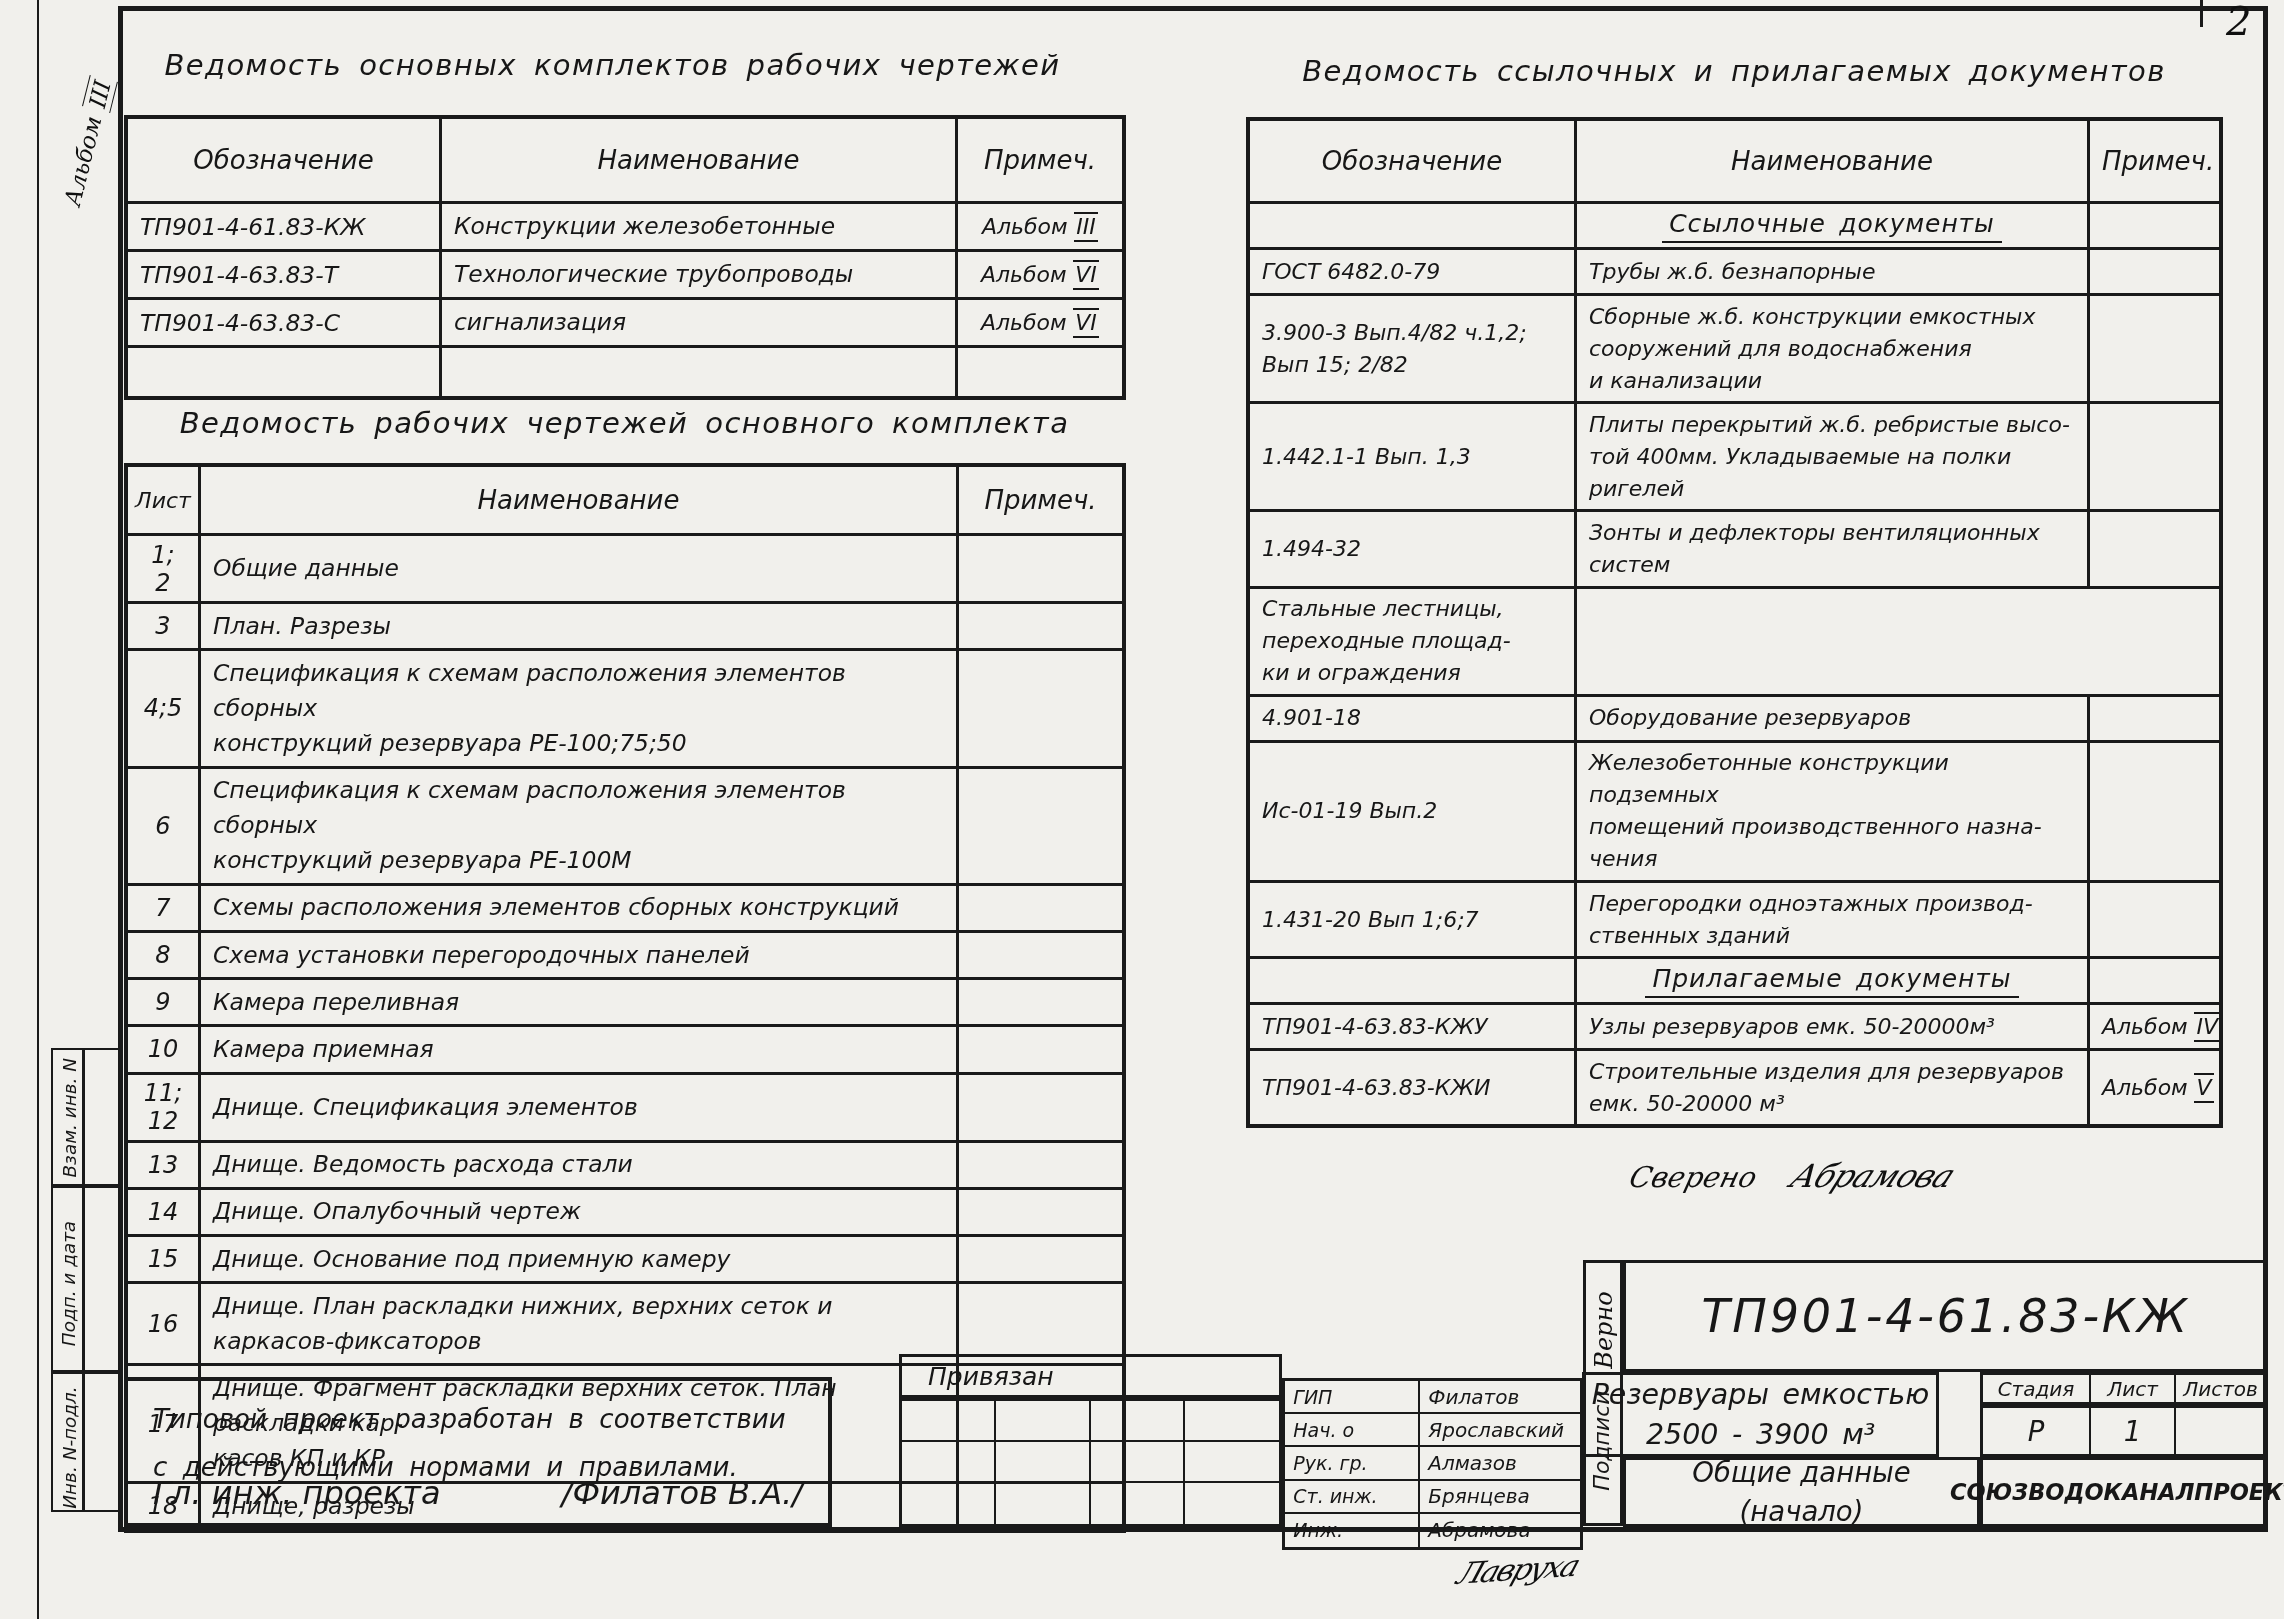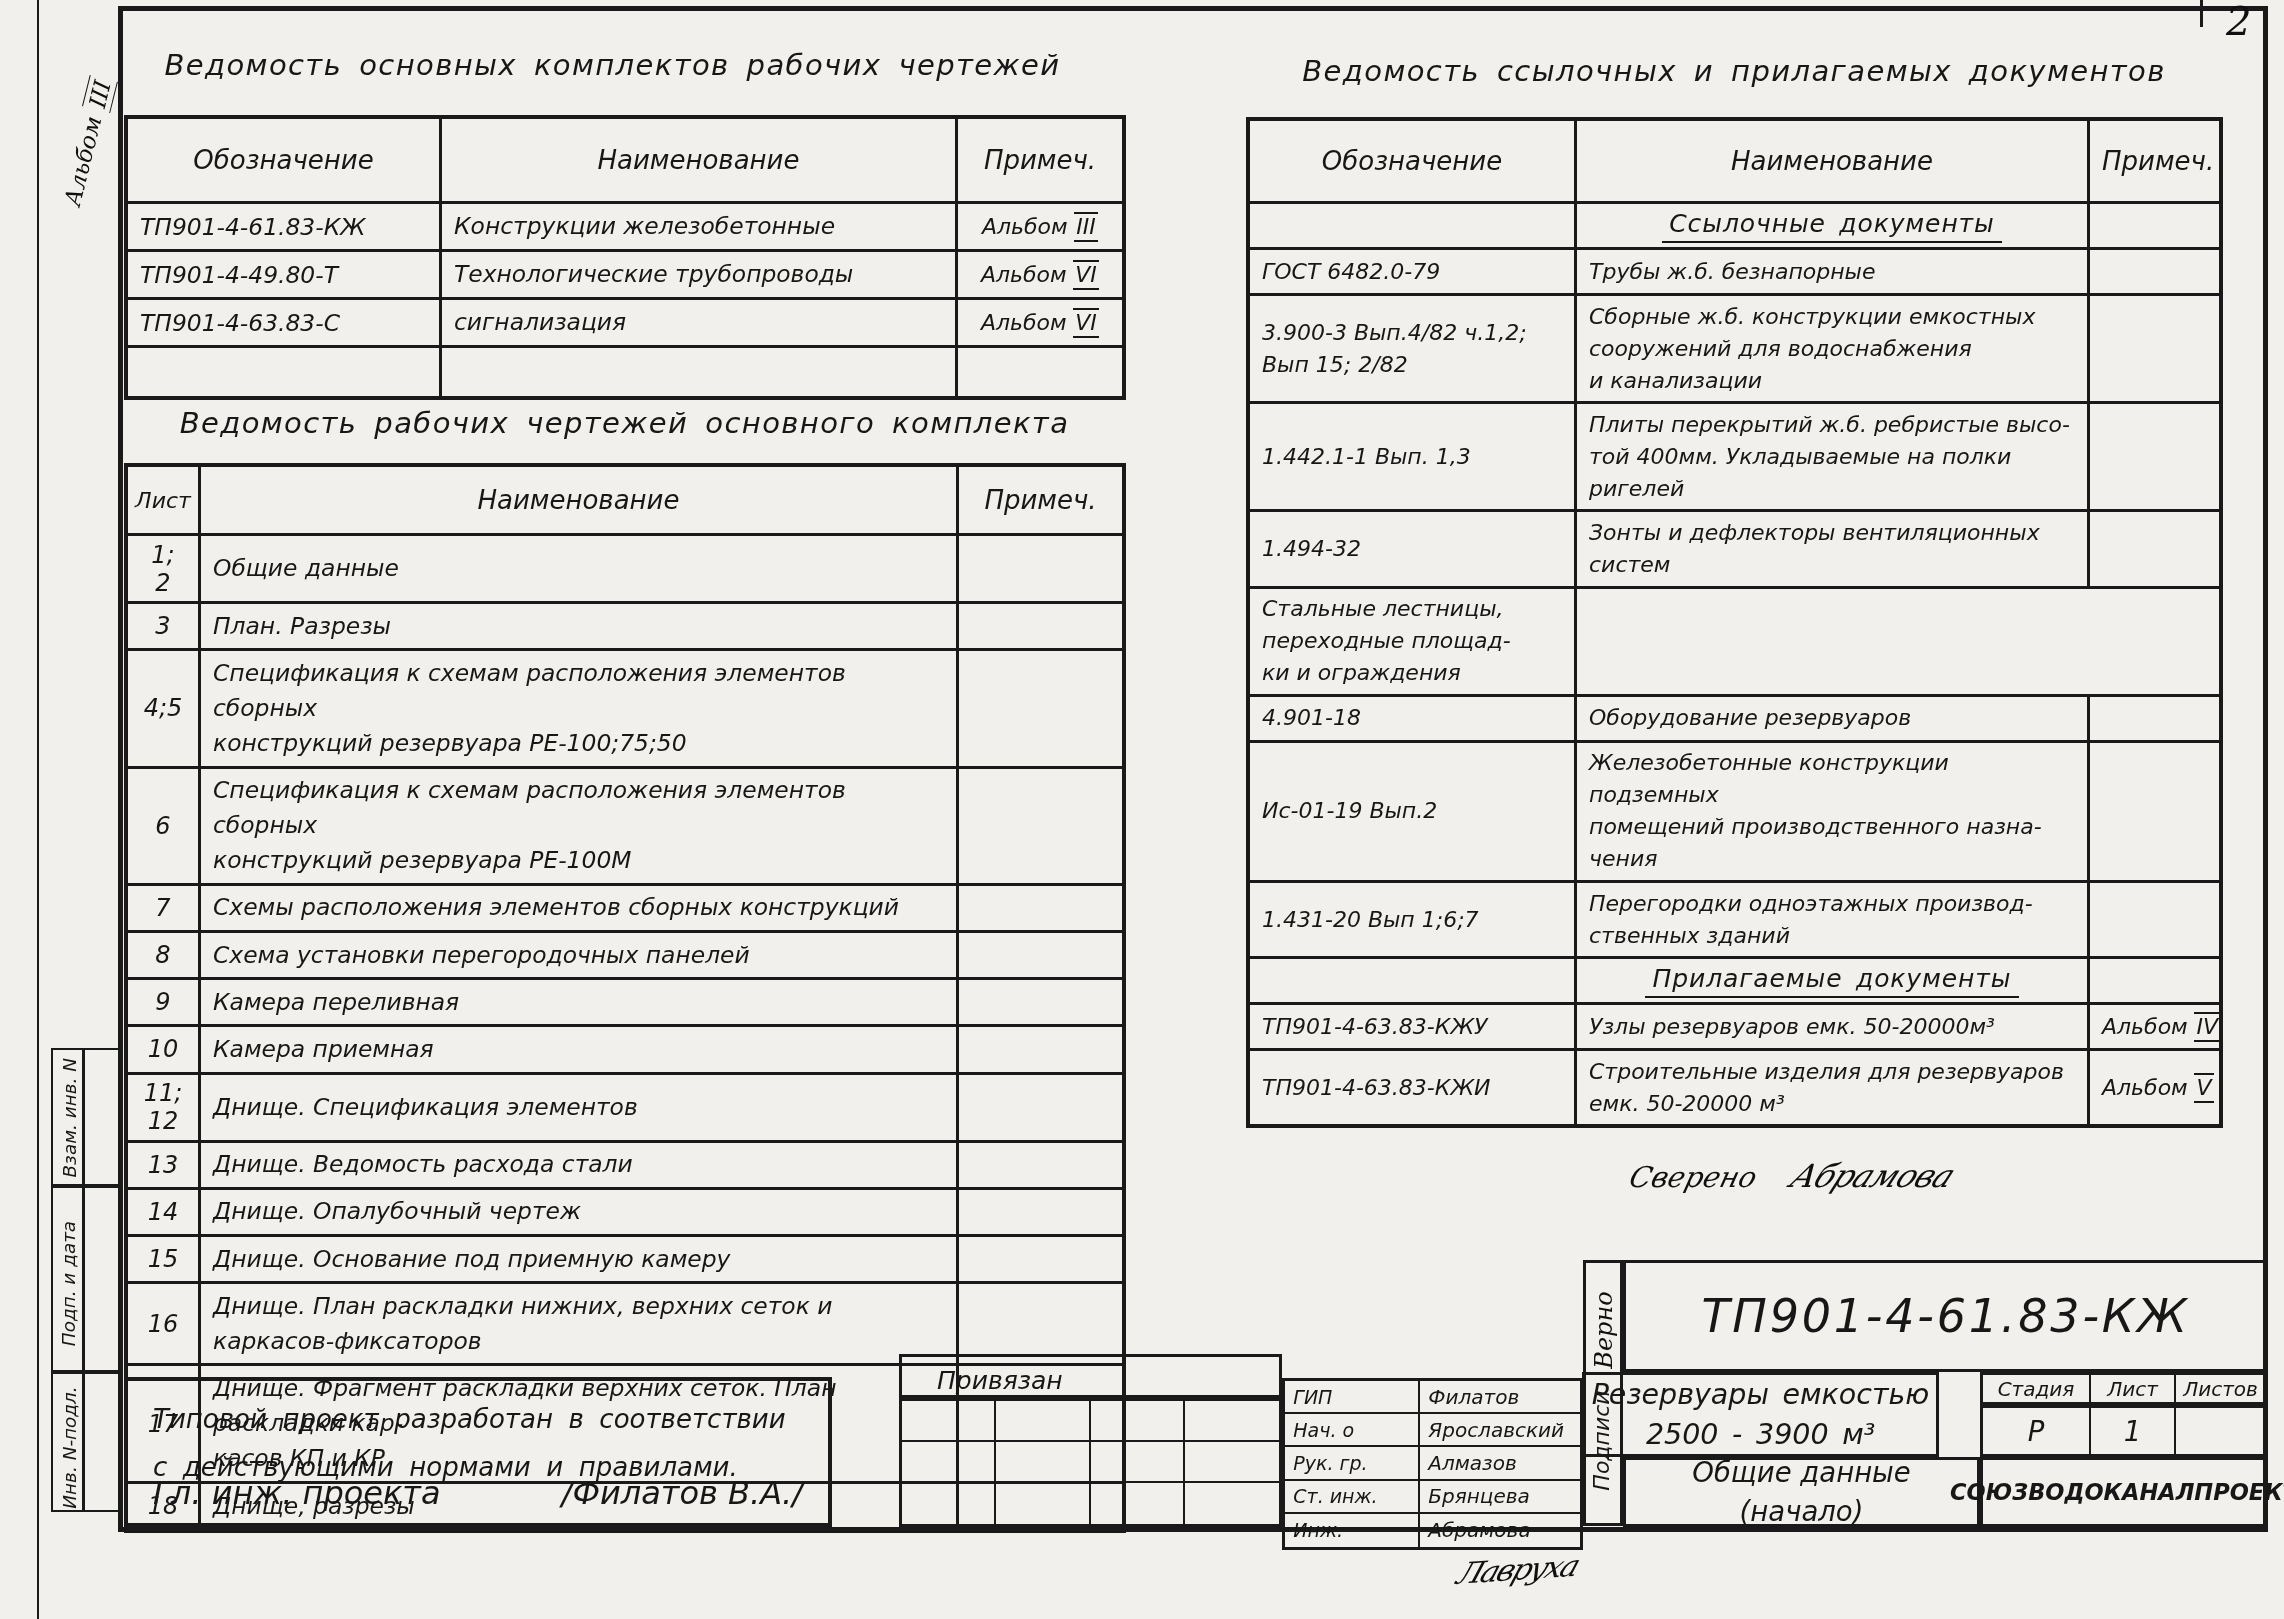--- a/index.html
+++ b/index.html
@@ -135,21 +135,21 @@
       <div>Наименование</div>
       <div>Примеч.</div>
     </div>
     <div id="t1-body">
         <div class="trow">
           <div class="code-cell">ТП901-4-61.83-КЖ</div>
           <div class="name-cell">Конструкции железобетонные</div>
           <div class="note-cell"><span>Альбом</span><span class="numeral">III</span></div>
         </div>
         <div class="trow">
-          <div class="code-cell">ТП901-4-49.80-Т</div>
+          <div class="code-cell">ТП901-4-63.83-Т</div>
           <div class="name-cell">Технологические трубопроводы</div>
           <div class="note-cell"><span>Альбом</span><span class="numeral">VI</span></div>
         </div>
         <div class="trow">
           <div class="code-cell">ТП901-4-63.83-С</div>
           <div class="name-cell">сигнализация</div>
           <div class="note-cell"><span>Альбом</span><span class="numeral">VI</span></div>
         </div>
         <div class="trow">
           <div class="code-cell"></div>
@@ -338,21 +338,21 @@
       <span>Гл. инж. проекта</span>
       <span>/Филатов В.А./</span>
     </div>
   </div>
 
   <div style="position:absolute; left:1630px; top:1157px; font-size:28.5px;">
     <span class="hand skew">Сверено</span>
     <span class="hand" style="display:inline-block; transform:skewX(-24deg); font-size:32px; margin-left:27.5px; letter-spacing:-0.9px;">Абрамова</span>
   </div>
 
-  <div class="tb" style="left:899px; top:1354px; width:383px; height:44px; display:flex; align-items:flex-end; padding-left:35px; font-size:25px;">
+  <div class="tb" style="left:899px; top:1354px; width:383px; height:44px; display:flex; align-items:center; padding-left:26px; font-size:25px;">
     <span>Привязан</span>
   </div>
   <div id="tb-grid" class="tb" style="left:899px; top:1398px; width:383px; height:129px;">
     <div></div>
       <div></div>
       <div></div>
       <div></div>
     <div></div>
       <div></div>
       <div></div>

